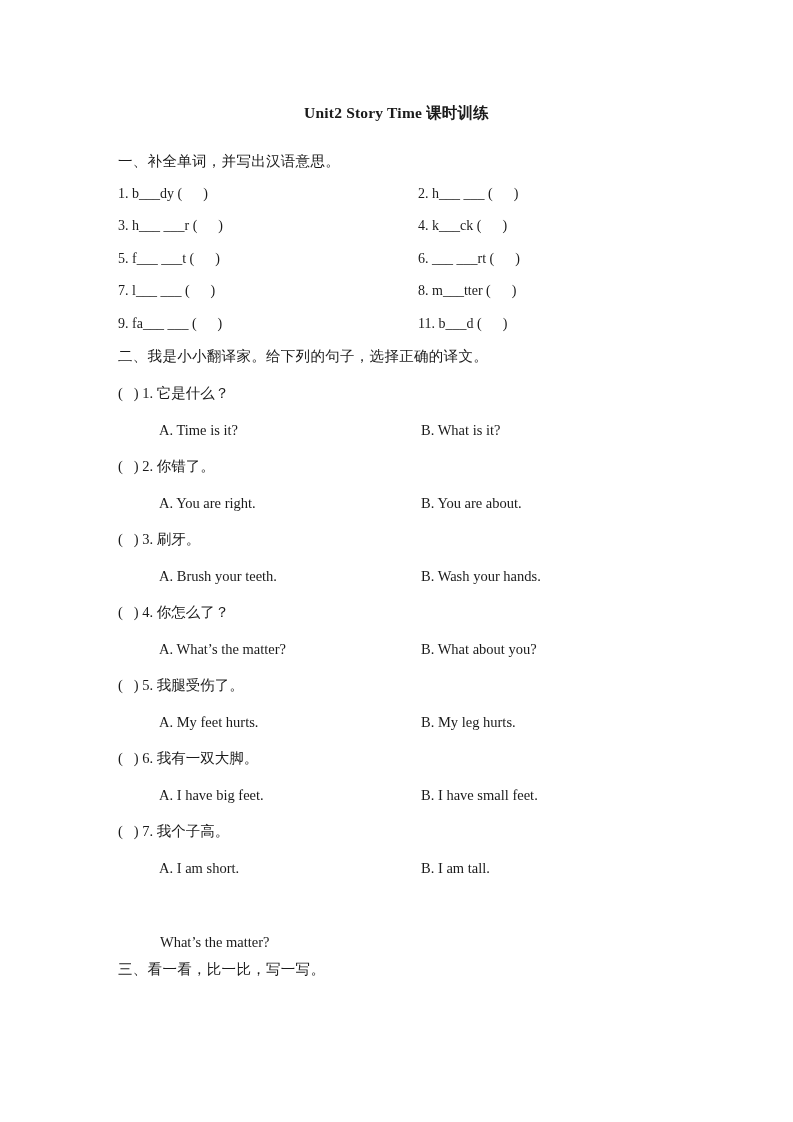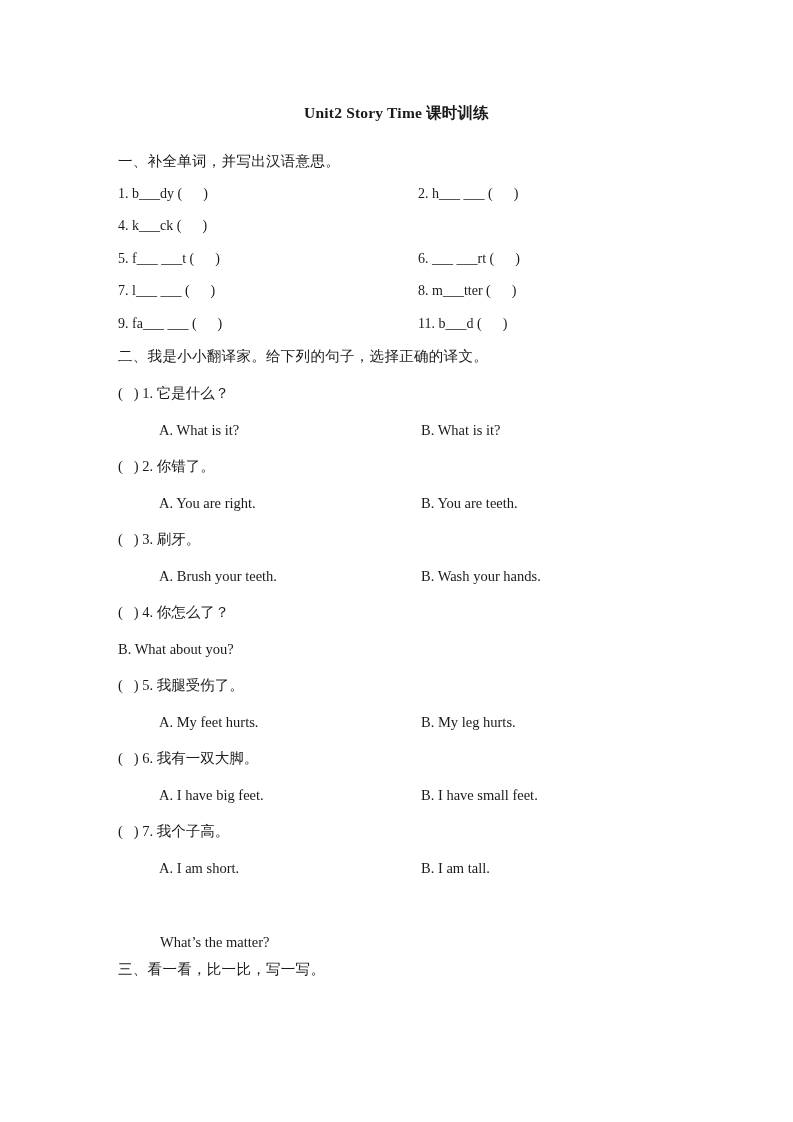--- a/index.html
+++ b/index.html
@@ -109,20 +109,21 @@
   <div class="doc-title">Unit2 Story Time 课时训练</div>
 
   <div class="section-heading sec1-heading">一、补全单词，并写出汉语意思。</div>
 
   <div class="fill-grid">
     <div class="fill-row">
       <div class="fill-cell left">1. b___dy (      )</div>
       <div class="fill-cell right">2. h___ ___ (      )</div>
     </div>
     <div class="fill-row">
+      <div class="fill-cell left">3. h___ ___r (      )</div>
       <div class="fill-cell right">4. k___ck (      )</div>
     </div>
     <div class="fill-row">
       <div class="fill-cell left">5. f___ ___t (      )</div>
       <div class="fill-cell right">6. ___ ___rt (      )</div>
     </div>
     <div class="fill-row">
       <div class="fill-cell left">7. l___ ___ (      )</div>
       <div class="fill-cell right">8. m___tter (      )</div>
     </div>
@@ -132,44 +133,45 @@
     </div>
   </div>
 
   <div class="section-heading sec2-heading">二、我是小小翻译家。给下列的句子，选择正确的译文。</div>
 
   <div class="mcq-block" style="top: 386px;">
 
     <div class="mcq-item">
       <div class="mcq-question">(   ) 1. 它是什么？</div>
       <div class="mcq-options">
-        <div class="opt-a">A. What is it?</div>
+        <div class="opt-a">A. Time is it?</div>
         <div class="opt-b">B. What is it?</div>
       </div>
     </div>
 
     <div class="mcq-item">
       <div class="mcq-question">(   ) 2. 你错了。</div>
       <div class="mcq-options">
         <div class="opt-a">A. You are right.</div>
-        <div class="opt-b">B. You are teeth.</div>
+        <div class="opt-b">B. You are about.</div>
       </div>
     </div>
 
     <div class="mcq-item">
       <div class="mcq-question">(   ) 3. 刷牙。</div>
       <div class="mcq-options">
         <div class="opt-a">A. Brush your teeth.</div>
         <div class="opt-b">B. Wash your hands.</div>
       </div>
     </div>
 
     <div class="mcq-item">
       <div class="mcq-question">(   ) 4. 你怎么了？</div>
       <div class="mcq-options">
+        <div class="opt-a">A. What’s the matter?</div>
         <div class="opt-b">B. What about you?</div>
       </div>
     </div>
 
     <div class="mcq-item">
       <div class="mcq-question">(   ) 5. 我腿受伤了。</div>
       <div class="mcq-options">
         <div class="opt-a">A. My feet hurts.</div>
         <div class="opt-b">B. My leg hurts.</div>
       </div>

